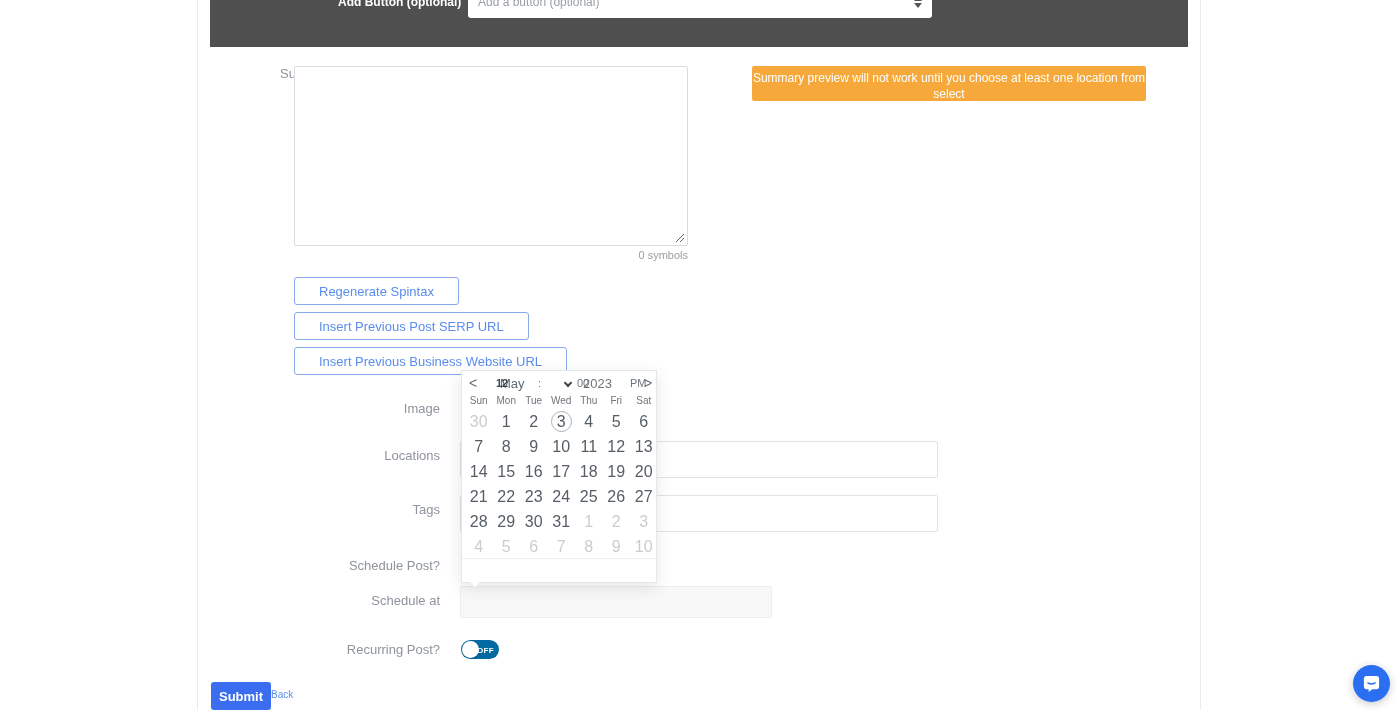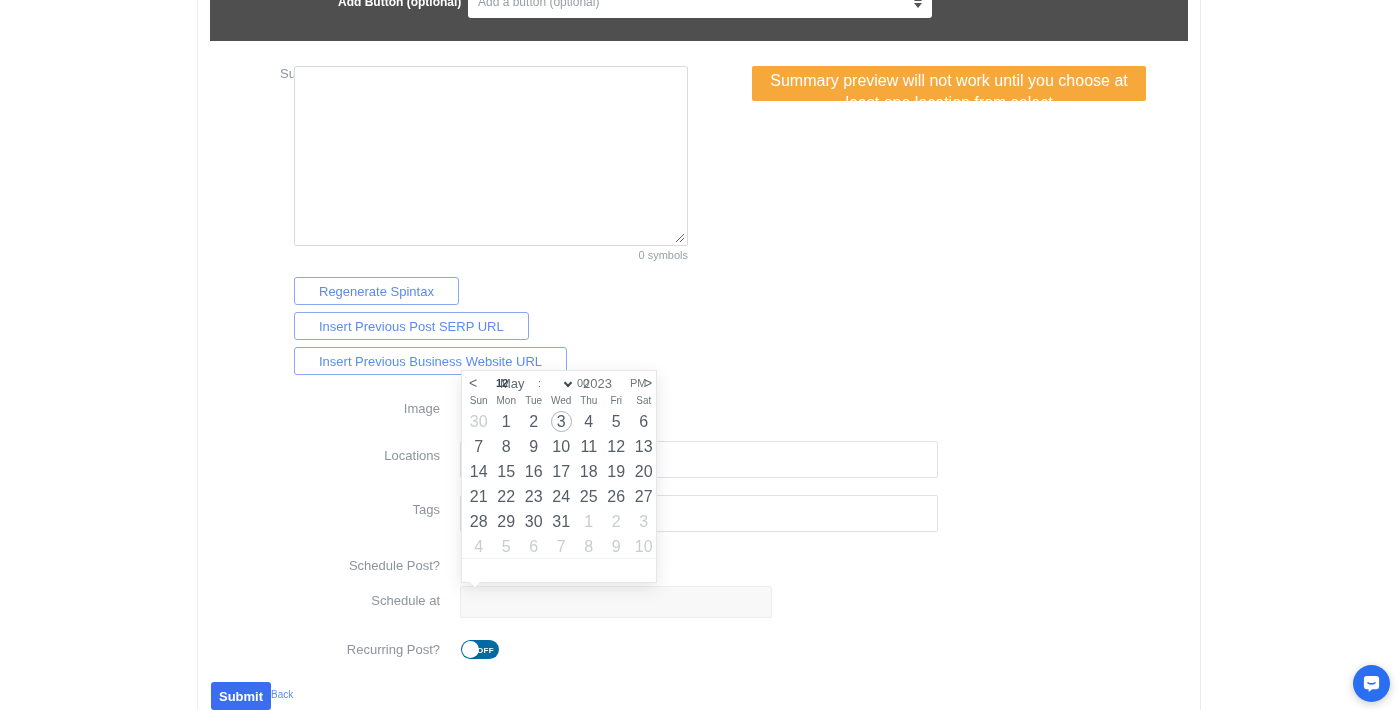--- a/index.html
+++ b/index.html
@@ -3,41 +3,41 @@
 <meta charset="utf-8">
 <style>
   * { margin:0; padding:0; box-sizing:border-box; }
   html,body { width:1400px; height:710px; background:#fff; overflow:hidden;
               font-family:"Liberation Sans", sans-serif; position:relative; }
 
   .content-card { position:absolute; left:197px; top:0; width:1004px; height:710px;
                   background:#fff; border-left:1px solid #ececec; border-right:1px solid #ececec; }
 
   
-  .top-bar { position:absolute; left:210px; top:0; width:978px; height:41px; background:#4f4f4f; }
+  .top-bar { position:absolute; left:210px; top:0; width:978px; height:47px; background:#4f4f4f; }
   .top-bar-label { position:absolute; left:128px; top:-5px; width:120px; text-align:right;
                    color:#fff; font-size:12px; font-weight:700; white-space:nowrap; }
   .top-select { position:absolute; left:258px; top:-15px; width:464px; height:33px;
                 background:#fff; border-radius:3px; display:flex; align-items:center; padding:0 10px; }
   .top-select-value { color:#9aa0a6; font-size:12px; }
   .stepper { position:absolute; right:10px; top:11px; width:8px; height:12px; }
   .stepper i { position:absolute; left:0; width:0; height:0; border-left:4px solid transparent; border-right:4px solid transparent; }
   .stepper .up { top:0; border-bottom:5px solid #555; }
   .stepper .dn { bottom:0; border-top:5px solid #555; }
 
   .field-label { position:absolute; width:160px; text-align:right; font-size:13px; color:#8e939d; white-space:nowrap; }
 
   .summary-box { position:absolute; left:294px; top:66px; width:394px; height:180px;
                  background:#fff; border:1px solid #d9dcdf; border-radius:2px; }
   .resize-handle { position:absolute; right:2px; bottom:2px; }
   .symbols-counter { position:absolute; left:294px; top:249px; width:394px; text-align:right;
                      font-size:11px; color:#9aa0a6; }
 
   .warning-banner { position:absolute; left:752px; top:66px; width:394px; height:35px;
-                    background:#f6a83a; border-radius:2px; color:#fff; font-size:16px;
+                    background:#f6a83a; border-radius:2px; color:#fff; font-size:12px;
                     text-align:center; line-height:1.35; padding-top:4px; }
 
   .outline-btn { position:absolute; left:294px; height:28px; background:#fff;
                  border:1px solid #8aa8f0; border-radius:3px; color:#5a8dee; font-size:13px;
                  display:inline-flex; align-items:center; padding:0 24px; white-space:nowrap; cursor:pointer; }
 
   .text-input { position:absolute; background:#fff; border:1px solid #dfe3e8; border-radius:2px; }
   .input-disabled { background:#f8f8f8; border-color:#ededed; }
 
   .toggle { position:absolute; left:461px; top:640px; width:38px; height:19px;

